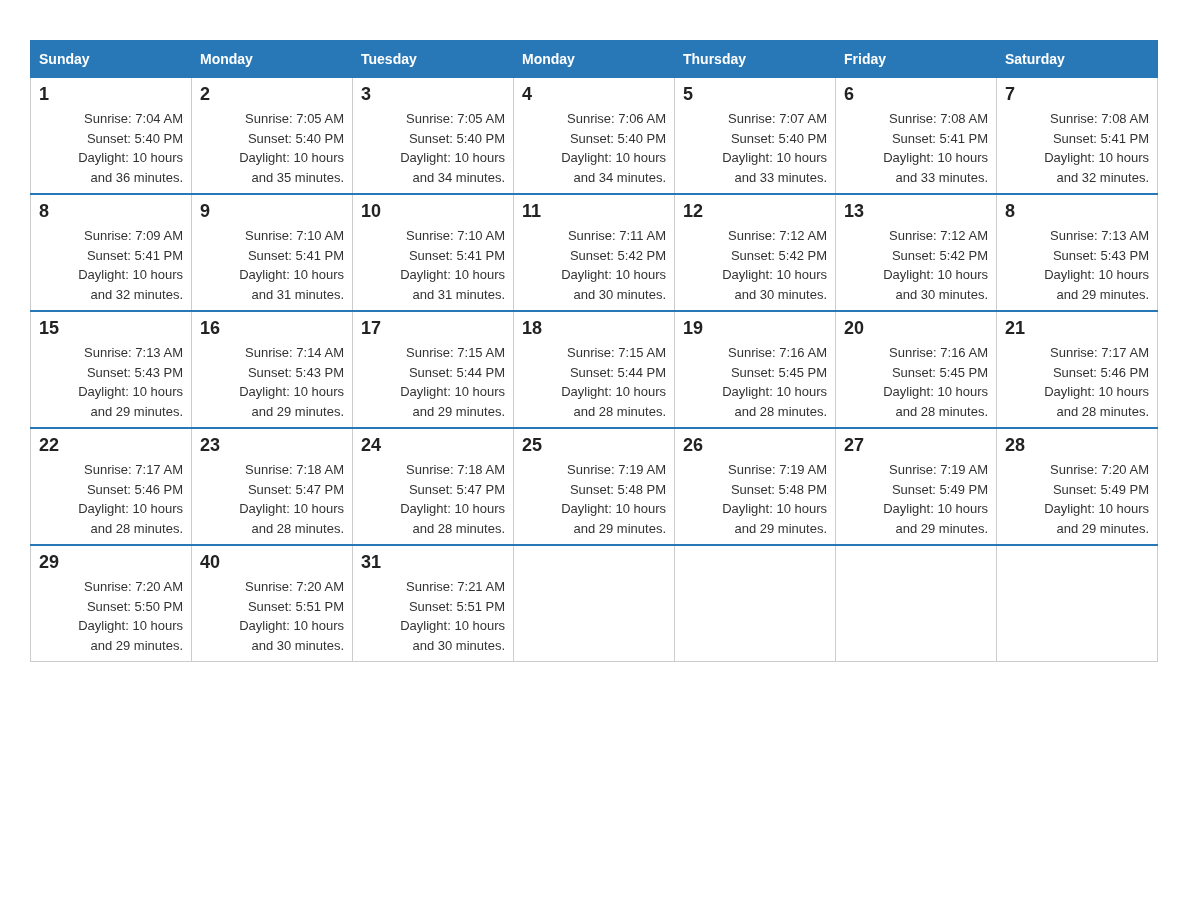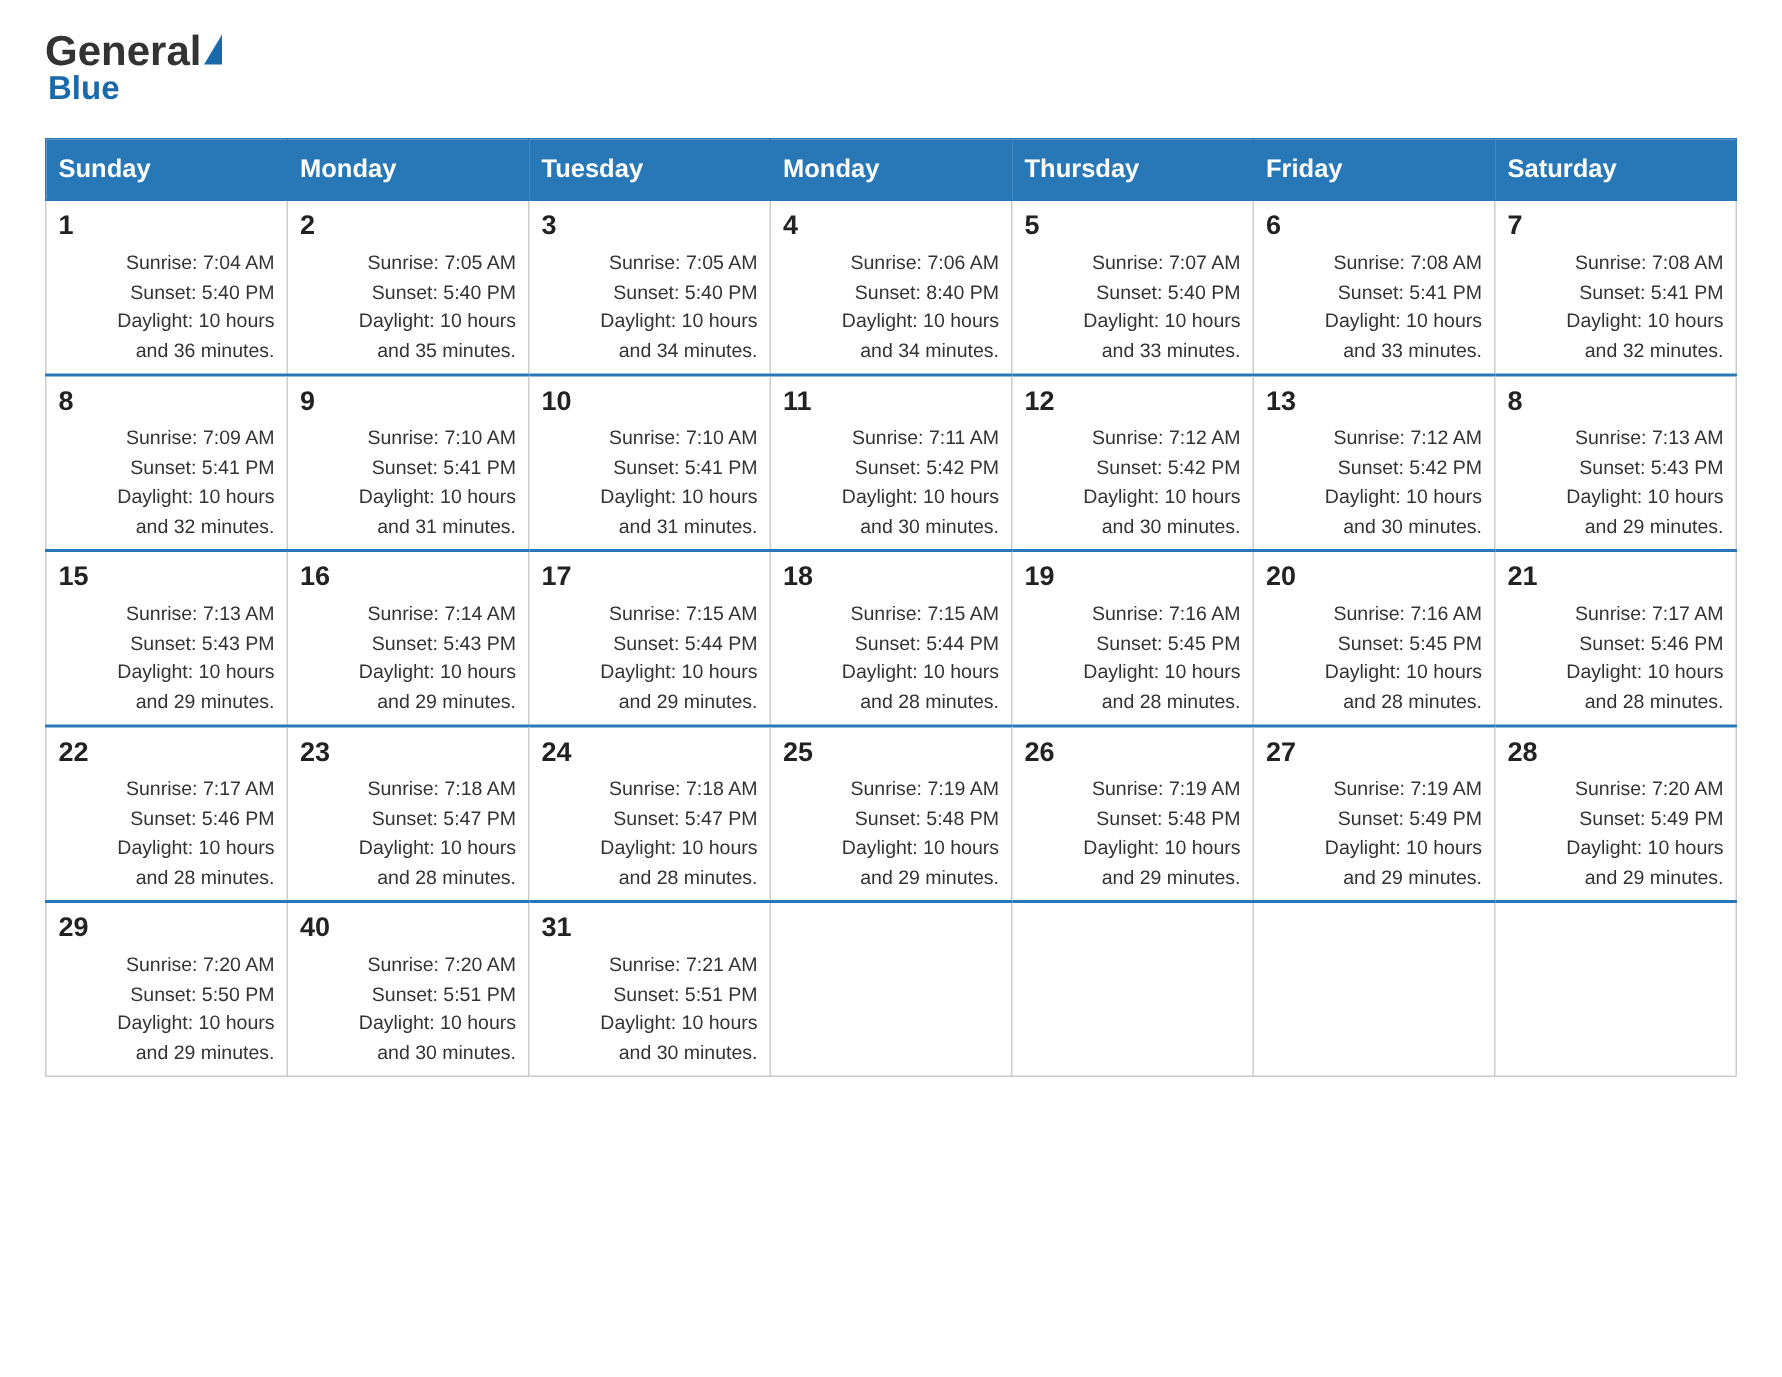--- a/index.html
+++ b/index.html
@@ -60,21 +60,21 @@
       font-weight: normal;
       color: #444;
     }
     .calendar {
       width: 100%;
       border-collapse: collapse;
     }
     .calendar th {
       background: #2878b8;
       color: #fff;
-      font-size: 17px;
+      font-size: 14px;
       font-weight: bold;
       padding: 10px 8px;
       text-align: left;
       border: 1px solid #2878b8;
     }
     .calendar td {
       border: 1px solid #ccc;
       vertical-align: top;
       padding: 6px 8px;
       width: 14.28%;
@@ -100,27 +100,20 @@
       background: #fff;
     }
     .row-divider td {
       border-top: 2px solid #2878b8;
     }
   </style>
 </head>
 <body>
 
 <div class="header">
-  <div class="logo">
-    <div class="logo-text">
-      <span class="logo-general">General</span>
-      <span class="logo-triangle"></span>
-    </div>
-    <span class="logo-sub">Blue</span>
-  </div>
 </div>
 
 <table class="calendar">
   <thead>
     <tr>
 
     <th>Sunday</th>
         <th>Monday</th>
         <th>Tuesday</th>
         <th>Monday</th>
@@ -148,21 +141,21 @@
         <td>
           <span class="day-number">3</span>
           <div class="day-info" style="white-space: pre-line;">Sunrise: 7:05 AM
 Sunset: 5:40 PM
 Daylight: 10 hours
 and 34 minutes.</div>
         </td>
         <td>
           <span class="day-number">4</span>
           <div class="day-info" style="white-space: pre-line;">Sunrise: 7:06 AM
-Sunset: 8:40 PM
+Sunset: 5:40 PM
 Daylight: 10 hours
 and 34 minutes.</div>
         </td>
         <td>
           <span class="day-number">5</span>
           <div class="day-info" style="white-space: pre-line;">Sunrise: 7:07 AM
 Sunset: 5:40 PM
 Daylight: 10 hours
 and 33 minutes.</div>
         </td>

